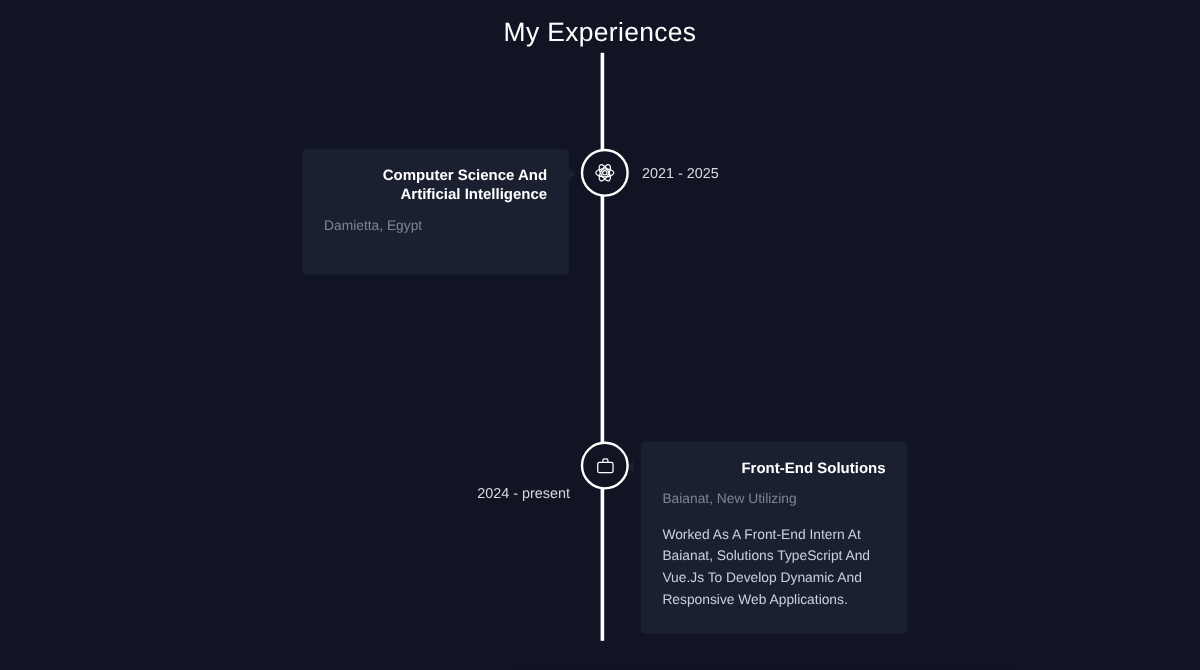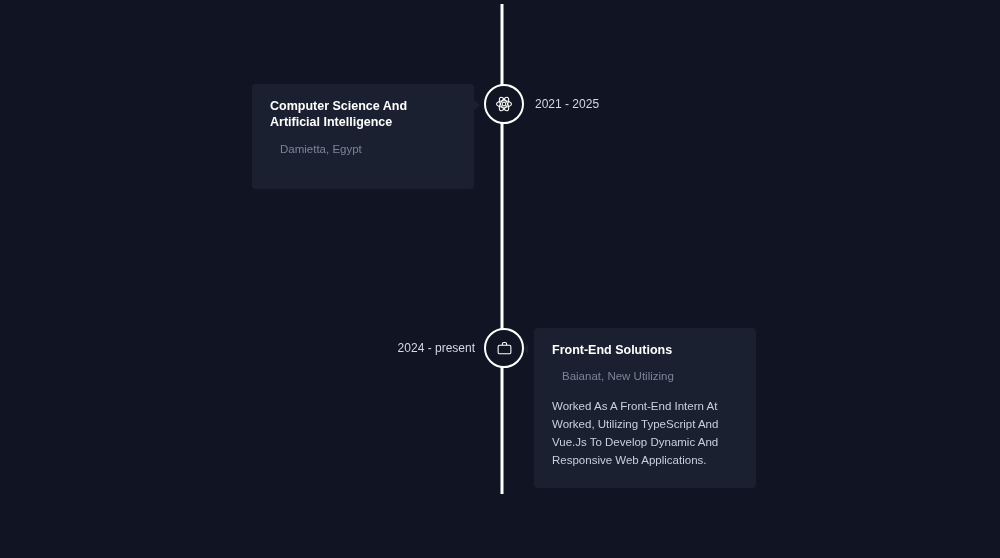--- a/index.html
+++ b/index.html
@@ -65,40 +65,41 @@
     padding: 14px 18px 18px 18px;
   }
   .card.left { left: 252px; }
   .card.right { left: 534px; }
   .card-title {
     color: #ffffff;
     font-size: 12.5px;
     font-weight: bold;
     line-height: 1.3;
     margin: 0 0 12px 0;
+    text-align: right;
   }
   .card-sub {
     color: #7b8497;
     font-size: 11.5px;
-    margin: 0 0 16px 10px;
+    margin: 0 0 16px 0;
   }
   .card-desc {
     color: #c9cfdb;
     font-size: 11.5px;
     line-height: 1.55;
     margin: 0;
   }
   .date {
     position: absolute;
     color: #d3d8e2;
     font-size: 12px;
     white-space: nowrap;
   }
   .date.right-of { left: 535px; }
-  .date.left-of { left: 395px; text-align: right; width: 80px; }
+  .date.left-of { left: 395px; text-align: right; width: 80px; margin-top: 23px; }
   .arrow {
     position: absolute;
     width: 0;
     height: 0;
     border-top: 5px solid transparent;
     border-bottom: 5px solid transparent;
   }
   .arrow.point-right {
     border-left: 6px solid #1b2030;
     left: 474px;
@@ -106,20 +107,21 @@
   .arrow.point-left {
     border-right: 6px solid #1b2030;
     left: 522px;
   }
 </style>
 </head>
 <body>
 
 <div class="page">
 
+  <h1 class="page-title">My Experiences</h1>
 
   <div class="timeline">
 
     <div class="spine"></div>
 
     <div class="card left" style="top: 80px;">
       <p class="card-title">Computer Science And Artificial Intelligence</p>
       <p class="card-sub">Damietta, Egypt</p>
     </div>
     <div class="arrow point-right" style="top: 96px;"></div>
@@ -131,21 +133,21 @@
           <ellipse cx="12" cy="12" rx="10" ry="4.4" transform="rotate(60 12 12)"></ellipse>
           <ellipse cx="12" cy="12" rx="10" ry="4.4" transform="rotate(120 12 12)"></ellipse>
         </svg>
       </span>
     </div>
     <div class="date right-of" style="top: 93px;">2021 - 2025</div>
 
     <div class="card right" style="top: 324px;">
       <p class="card-title">Front-End Solutions</p>
       <p class="card-sub">Baianat, New Utilizing</p>
-      <p class="card-desc">Worked As A Front-End Intern At Worked, Utilizing TypeScript And Vue.Js To Develop Dynamic And Responsive Web Applications.</p>
+      <p class="card-desc">Worked As A Front-End Intern At Baianat, Solutions TypeScript And Vue.Js To Develop Dynamic And Responsive Web Applications.</p>
     </div>
     <div class="arrow point-left" style="top: 340px;"></div>
     <div class="node" style="top: 324px;">
       <span>
         <svg width="17" height="17" viewBox="0 0 24 24" fill="none" stroke="#ffffff" stroke-width="1.5">
           <rect x="3" y="7.5" width="18" height="12" rx="2"></rect>
           <path d="M9 7.5V5.5a2 2 0 0 1 2-2h2a2 2 0 0 1 2 2v2"></path>
         </svg>
       </span>
     </div>

